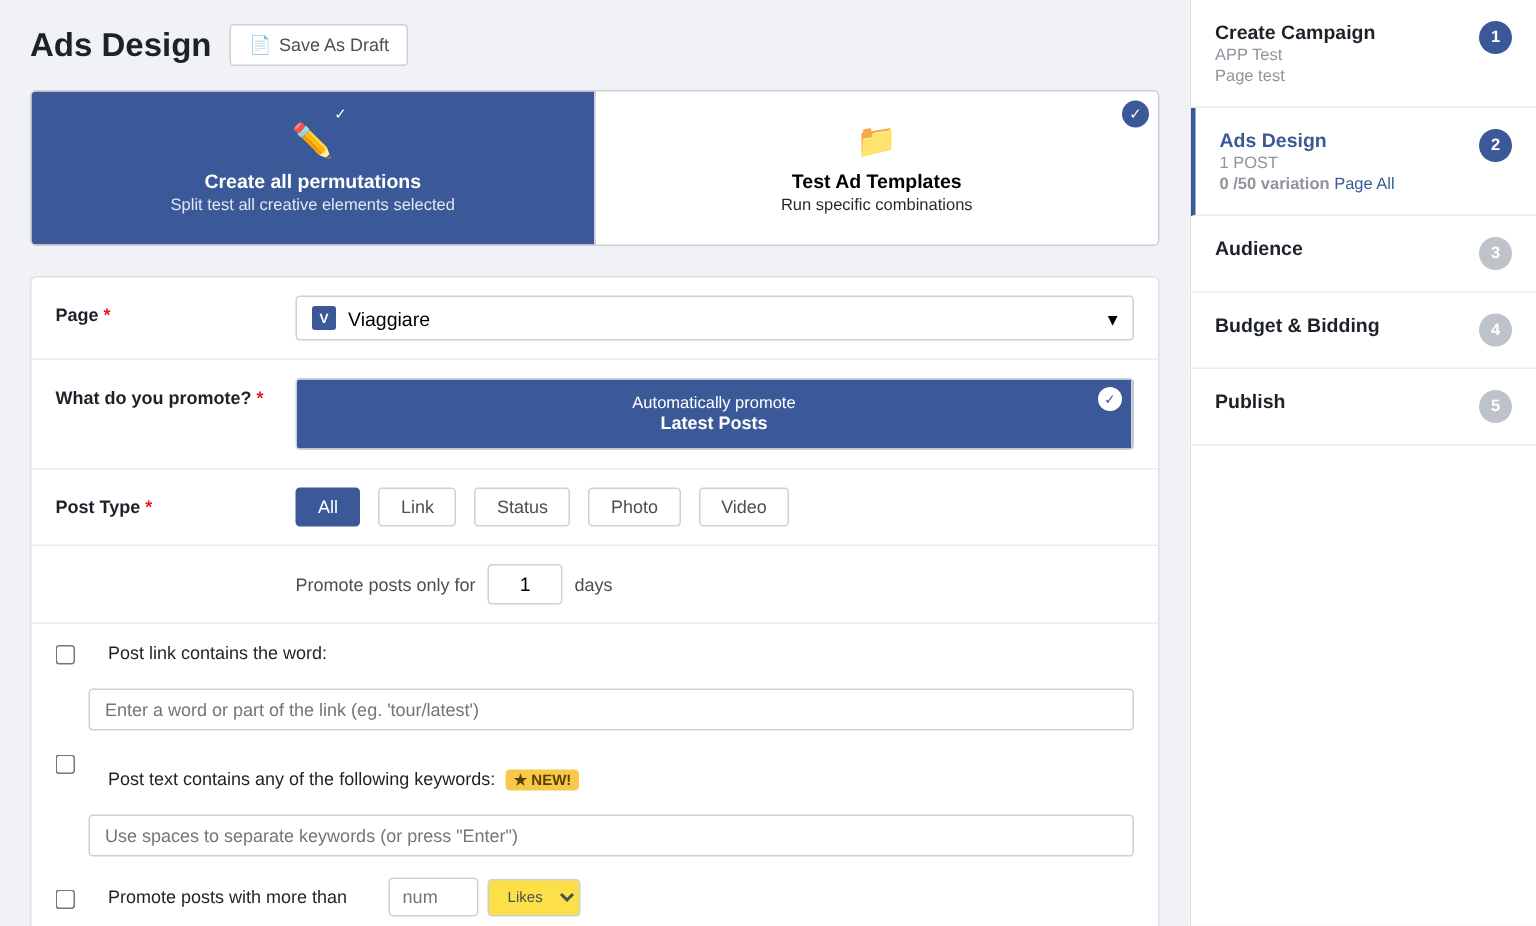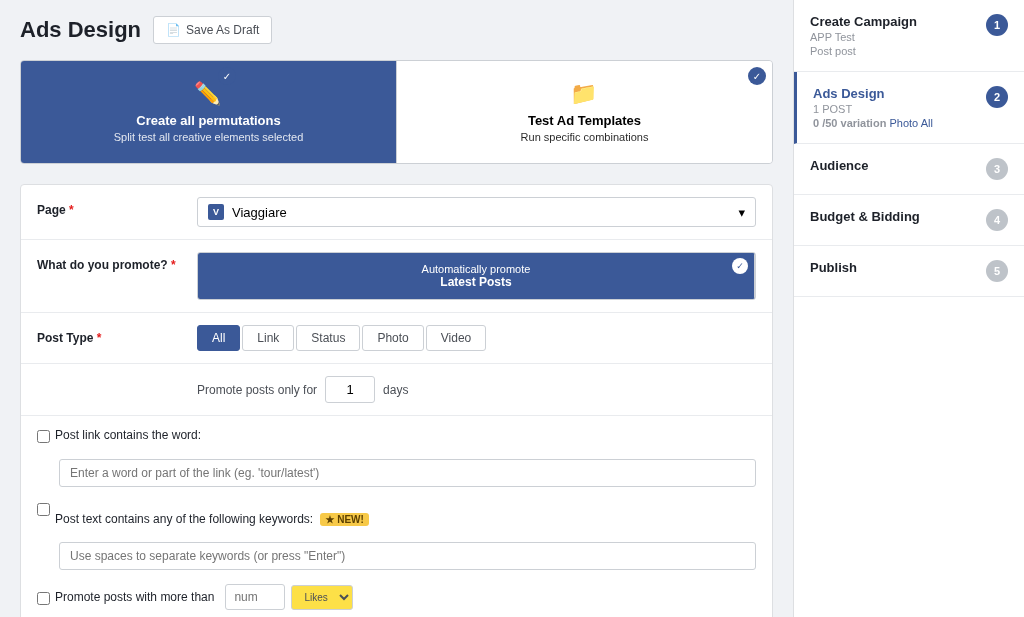--- a/index.html
+++ b/index.html
@@ -194,21 +194,21 @@
     .promote-option-title {
       display: block;
       font-weight: bold;
       font-size: 12px;
     }
     
     
     .post-type-row {
       display: flex;
       align-items: center;
-      gap: 2px;
+      gap: 12px;
       flex-wrap: wrap;
     }
     .post-type-btn {
       padding: 5px 14px;
       border: 1px solid #ccd0d5;
       border-radius: 3px;
       background: #fff;
       cursor: pointer;
       font-size: 12px;
       color: #4b4f56;
@@ -235,21 +235,21 @@
     }
     .days-label {
       font-size: 12px;
       color: #4b4f56;
     }
     
     
     .checkbox-row {
       display: flex;
       align-items: flex-start;
-      gap: 5px;
+      gap: 22px;
       margin-bottom: 10px;
     }
     .checkbox-row input[type="checkbox"] {
       margin-top: 2px;
       cursor: pointer;
     }
     .checkbox-label {
       font-size: 12px;
       color: #1d2129;
     }
@@ -498,34 +498,34 @@
 
   </div>
 </div>
 
 <div class="sidebar">
 
   <div class="sidebar-item">
     <div class="sidebar-item-content">
       <div class="sidebar-item-title">Create Campaign</div>
       <div class="sidebar-item-sub">APP Test</div>
-      <div class="sidebar-item-sub">Post post</div>
+      <div class="sidebar-item-sub">Page test</div>
     </div>
     <div class="sidebar-badge blue">
       <span>1</span>
     </div>
   </div>
 
   <div class="sidebar-item active" style="border-left: 3px solid #3b5998;">
     <div class="sidebar-item-content">
       <div class="sidebar-item-title" style="color: #3b5998;">Ads Design</div>
       <div class="sidebar-item-sub">1 POST</div>
       <div class="sidebar-item-sub">
         <span class="variation-count">0 /50 variation</span>
-        <span class="show-all">Photo All</span>
+        <span class="show-all">Page All</span>
       </div>
     </div>
     <div class="sidebar-badge blue">
       <span>2</span>
     </div>
   </div>
 
   <div class="sidebar-item">
     <div class="sidebar-item-content">
       <div class="sidebar-item-title">Audience</div>

